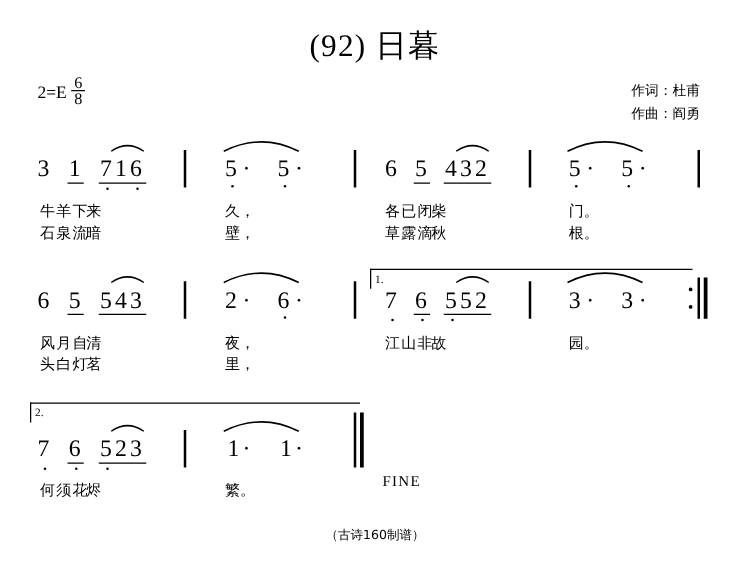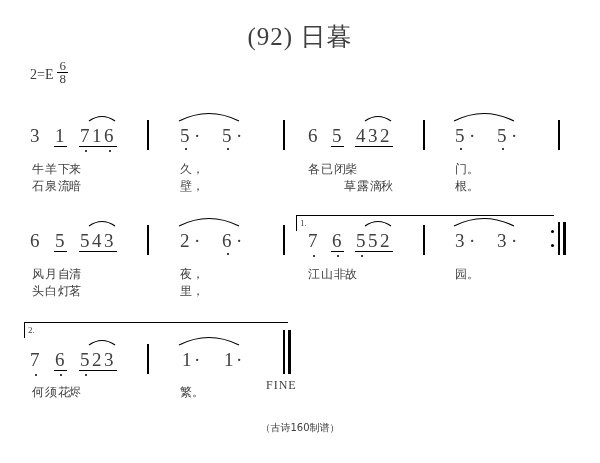--- a/index.html
+++ b/index.html
@@ -7,21 +7,21 @@
     padding: 0;
     background: #ffffff;
   }
   #sheet {
     position: relative;
     width: 600px;
     height: 463px;
     background: #ffffff;
     overflow: hidden;
     font-family: "Liberation Serif", "DejaVu Serif", serif;
-    color: #404040;
+    color: #000000;
     border-radius: 29px;
   }
 
   
   .title {
     position: absolute;
     top: 20px;
     left: 0;
     width: 600px;
     text-align: center;
@@ -127,20 +127,21 @@
     font-family: Liberation Serif, serif;
     line-height: 1;
     white-space: nowrap;
   }
   .lyric.tight { letter-spacing: -1px; }
   .fine {
     position: absolute;
     font-size: 12px;
     font-family: "Liberation Serif", "DejaVu Serif", serif;
     letter-spacing: 1px;
+    margin-left: 40px;
   }
   .footer {
     position: absolute;
     left: 0; width: 600px;
     text-align: center;
     font-size: 10px;
     font-family: "DejaVu Sans", "Liberation Sans", sans-serif;
   }
 </style>
 </head>
@@ -151,20 +152,24 @@
   <div class="title">(92) 日暮</div>
 
   <div class="keysig">
     <span>2=E</span>
     <span class="meter">
       <span class="num">6</span>
       <span class="den">8</span>
     </span>
   </div>
 
+  <div class="credits">
+    <div>作词：杜甫</div>
+    <div>作曲：阎勇</div>
+  </div>
 
   <div class="note" style="left:30px;  top:126px;">3</div>
   <div class="note" style="left:55px;  top:126px;">1</div>
   <div class="beam" style="left:54px; top:146px; width:13px;"></div>
 
   <div class="note" style="left:80px;  top:126px;">7</div>
   <div class="note" style="left:92px;  top:126px;">1</div>
   <div class="note" style="left:104px; top:126px;">6</div>
   <div class="beam" style="left:79px; top:146px; width:38px;"></div>
   <div class="oct-dot" style="left:85px;  top:150px;"></div>
@@ -213,21 +218,21 @@
     <path d="M1 15 Q31 0 61 15" fill="none" stroke="#000" stroke-width="1.2"></path>
   </svg>
 
   <div class="barline" style="left:558px; top:120px; height:30px;"></div>
 
   <div class="lyric tight" style="left:32px;  top:163px;">牛 羊 下来</div>
   <div class="lyric tight" style="left:32px;  top:180px;">石 泉 流暗</div>
   <div class="lyric" style="left:180px; top:163px;">久，</div>
   <div class="lyric" style="left:180px; top:180px;">壁，</div>
   <div class="lyric tight" style="left:308px; top:163px;">各 已 闭柴</div>
-  <div class="lyric tight" style="left:308px; top:180px;margin-left:36px;">草 露 滴秋</div>
+  <div class="lyric tight" style="left:308px; top:180px;">草 露 滴秋</div>
   <div class="lyric" style="left:455px; top:163px;">门。</div>
   <div class="lyric" style="left:455px; top:180px;">根。</div>
 
   <div class="note" style="left:30px;  top:231px;">6</div>
   <div class="note" style="left:55px;  top:231px;">5</div>
   <div class="beam" style="left:54px; top:251px; width:13px;"></div>
 
   <div class="note" style="left:80px;  top:231px;">5</div>
   <div class="note" style="left:92px;  top:231px;">4</div>
   <div class="note" style="left:104px; top:231px;">3</div>

